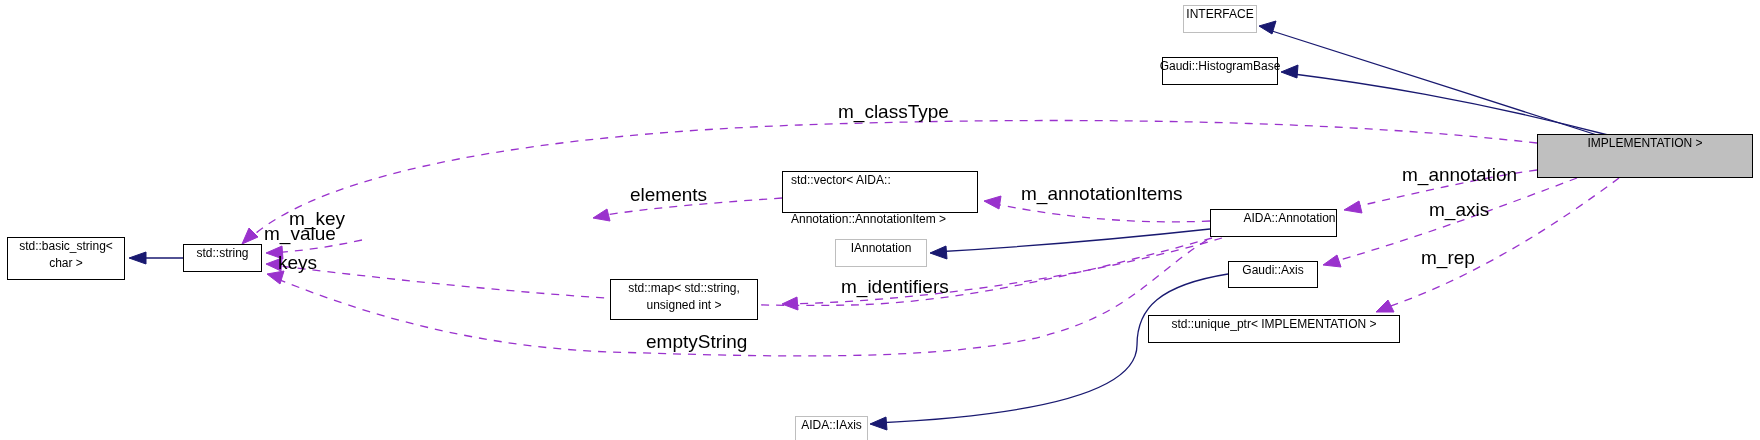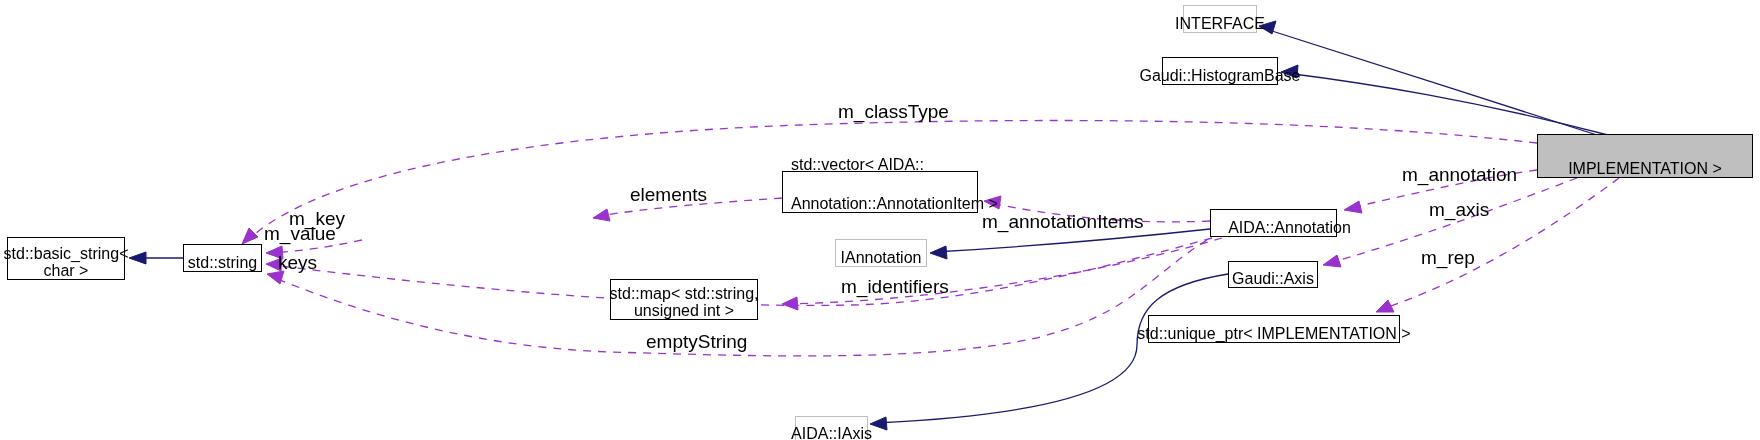--- a/index.html
+++ b/index.html
@@ -18,22 +18,22 @@
   }
   svg.edges{position:absolute;left:0;top:0;z-index:1;}
   svg.edges path{fill:none;stroke-width:1.3px;}
   svg.edges path.solid{stroke:var(--edge-solid);}
   svg.edges path.dashed{stroke:var(--edge-usage);stroke-dasharray:8 7;}
   svg.edges polygon.solid{fill:var(--edge-solid);stroke:var(--edge-solid);}
   svg.edges polygon.dashed{fill:var(--edge-usage);stroke:var(--edge-usage);}
   .node{
     position:absolute;z-index:2;background:var(--bg);
     border:1px solid var(--node-border);
-    display:flex;flex-direction:column;justify-content:flex-end;align-items:center;
-    font-size:16px;line-height:17px;white-space:nowrap;text-align:center;
+    display:flex;flex-direction:column;justify-content:flex-start;align-items:center;
+    font-size:12px;line-height:17px;white-space:nowrap;text-align:center;
     box-sizing:border-box;cursor:pointer;
   }
   .node.ext{border-color:var(--ext-border);}
   .node.focus{background:var(--focus-fill);cursor:default;}
   .node.align-left{align-items:flex-start;padding-left:8px;text-align:left;gap:22px;}
   .elabel{
     position:absolute;z-index:3;font-size:19px;line-height:15px;
     white-space:nowrap;text-align:center;
   }
 </style>
@@ -126,21 +126,21 @@
   </div>
 
   <div class="node ext" style="left:795px;top:404px;width:73px;height:27px;margin-top:12px;">
     <span>AIDA::IAxis</span>
   </div>
 
   <div class="elabel" style="left:838px;top:104px;">m_classType</div>
   <div class="elabel" style="left:1402px;top:167px;">m_annotation</div>
   <div class="elabel" style="left:1429px;top:202px;">m_axis</div>
   <div class="elabel" style="left:1421px;top:250px;">m_rep</div>
-  <div class="elabel" style="left:982px;top:186px;margin-top:28px;">m_annotationItems</div>
+  <div class="elabel" style="left:1021px;top:186px;">m_annotationItems</div>
   <div class="elabel" style="left:630px;top:187px;">elements</div>
   <div class="elabel" style="left:268px;top:211px;width:52px;margin-left:21px;">m_key</div>
   <div class="elabel" style="left:264px;top:226px;width:52px;">m_value</div>
   <div class="elabel" style="left:278px;top:255px;">keys</div>
   <div class="elabel" style="left:841px;top:279px;">m_identifiers</div>
   <div class="elabel" style="left:646px;top:334px;">emptyString</div>
 
 </div>
 
 </body></html>

